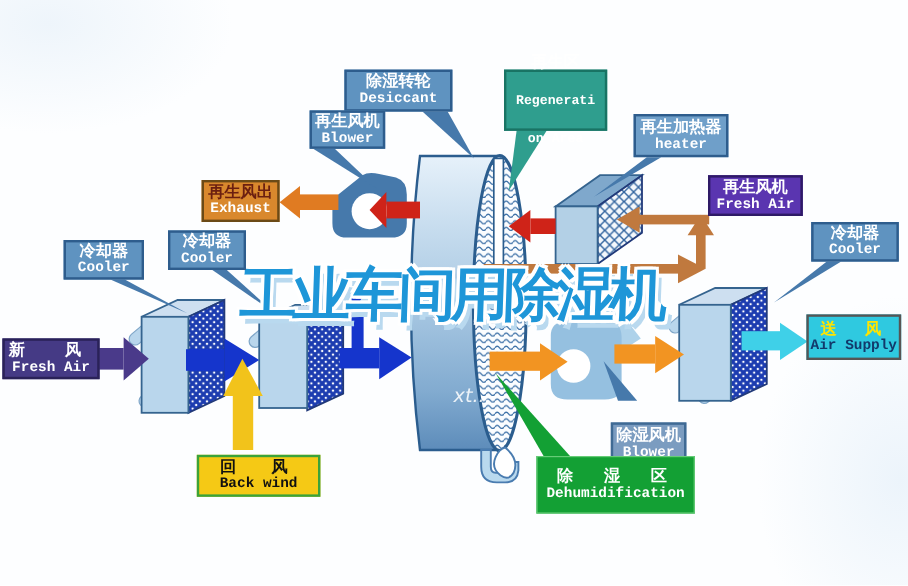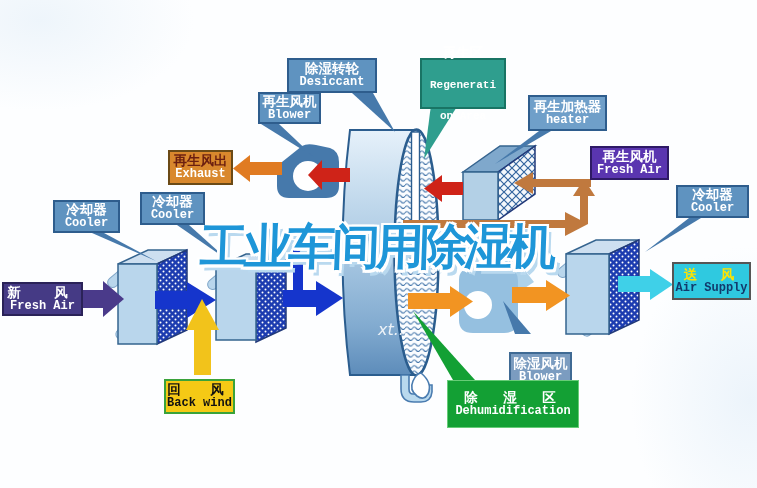--- a/index.html
+++ b/index.html
@@ -196,21 +196,21 @@
 <span class="en">Fresh Air</span>
 </div>
 <div class="label" style="left:676px;top:185px;width:73px;height:33px;background:#5f93c0;border:2px solid #2e5d8d;color:#fff;">
 <span class="cn">冷却器</span>
 <span class="en">Cooler</span>
 </div>
 <div class="label" style="left:2px;top:282px;width:81px;height:34px;background:#453a85;border:2px solid #2a2258;color:#fff;">
 <span class="cn" style="letter-spacing:10px;">新　风</span>
 <span class="en">Fresh Air</span>
 </div>
-<div class="label" style="left:164px;top:379px;width:71px;height:35px;background:#f5c915;border:2px solid #3aa33a;color:#111;">
+<div class="label" style="left:164px;top:379px;width:103px;height:35px;background:#f5c915;border:2px solid #3aa33a;color:#111;">
 <span class="cn" style="letter-spacing:8px;">回　风</span>
 <span class="en">Back wind</span>
 </div>
 <div class="label" style="left:509px;top:352px;width:63px;height:36px;background:#7b9cc0;border:2px solid #3f6a94;color:#fff;">
 <span class="cn">除湿风机</span>
 <span class="en">Blower</span>
 </div>
 <div class="label" style="left:447px;top:380px;width:132px;height:48px;background:#13a034;border:1px solid #66cc77;color:#fff;">
 <span class="cn" style="letter-spacing:6px;">除　湿　区</span>
 <span class="en">Dehumidification</span>

